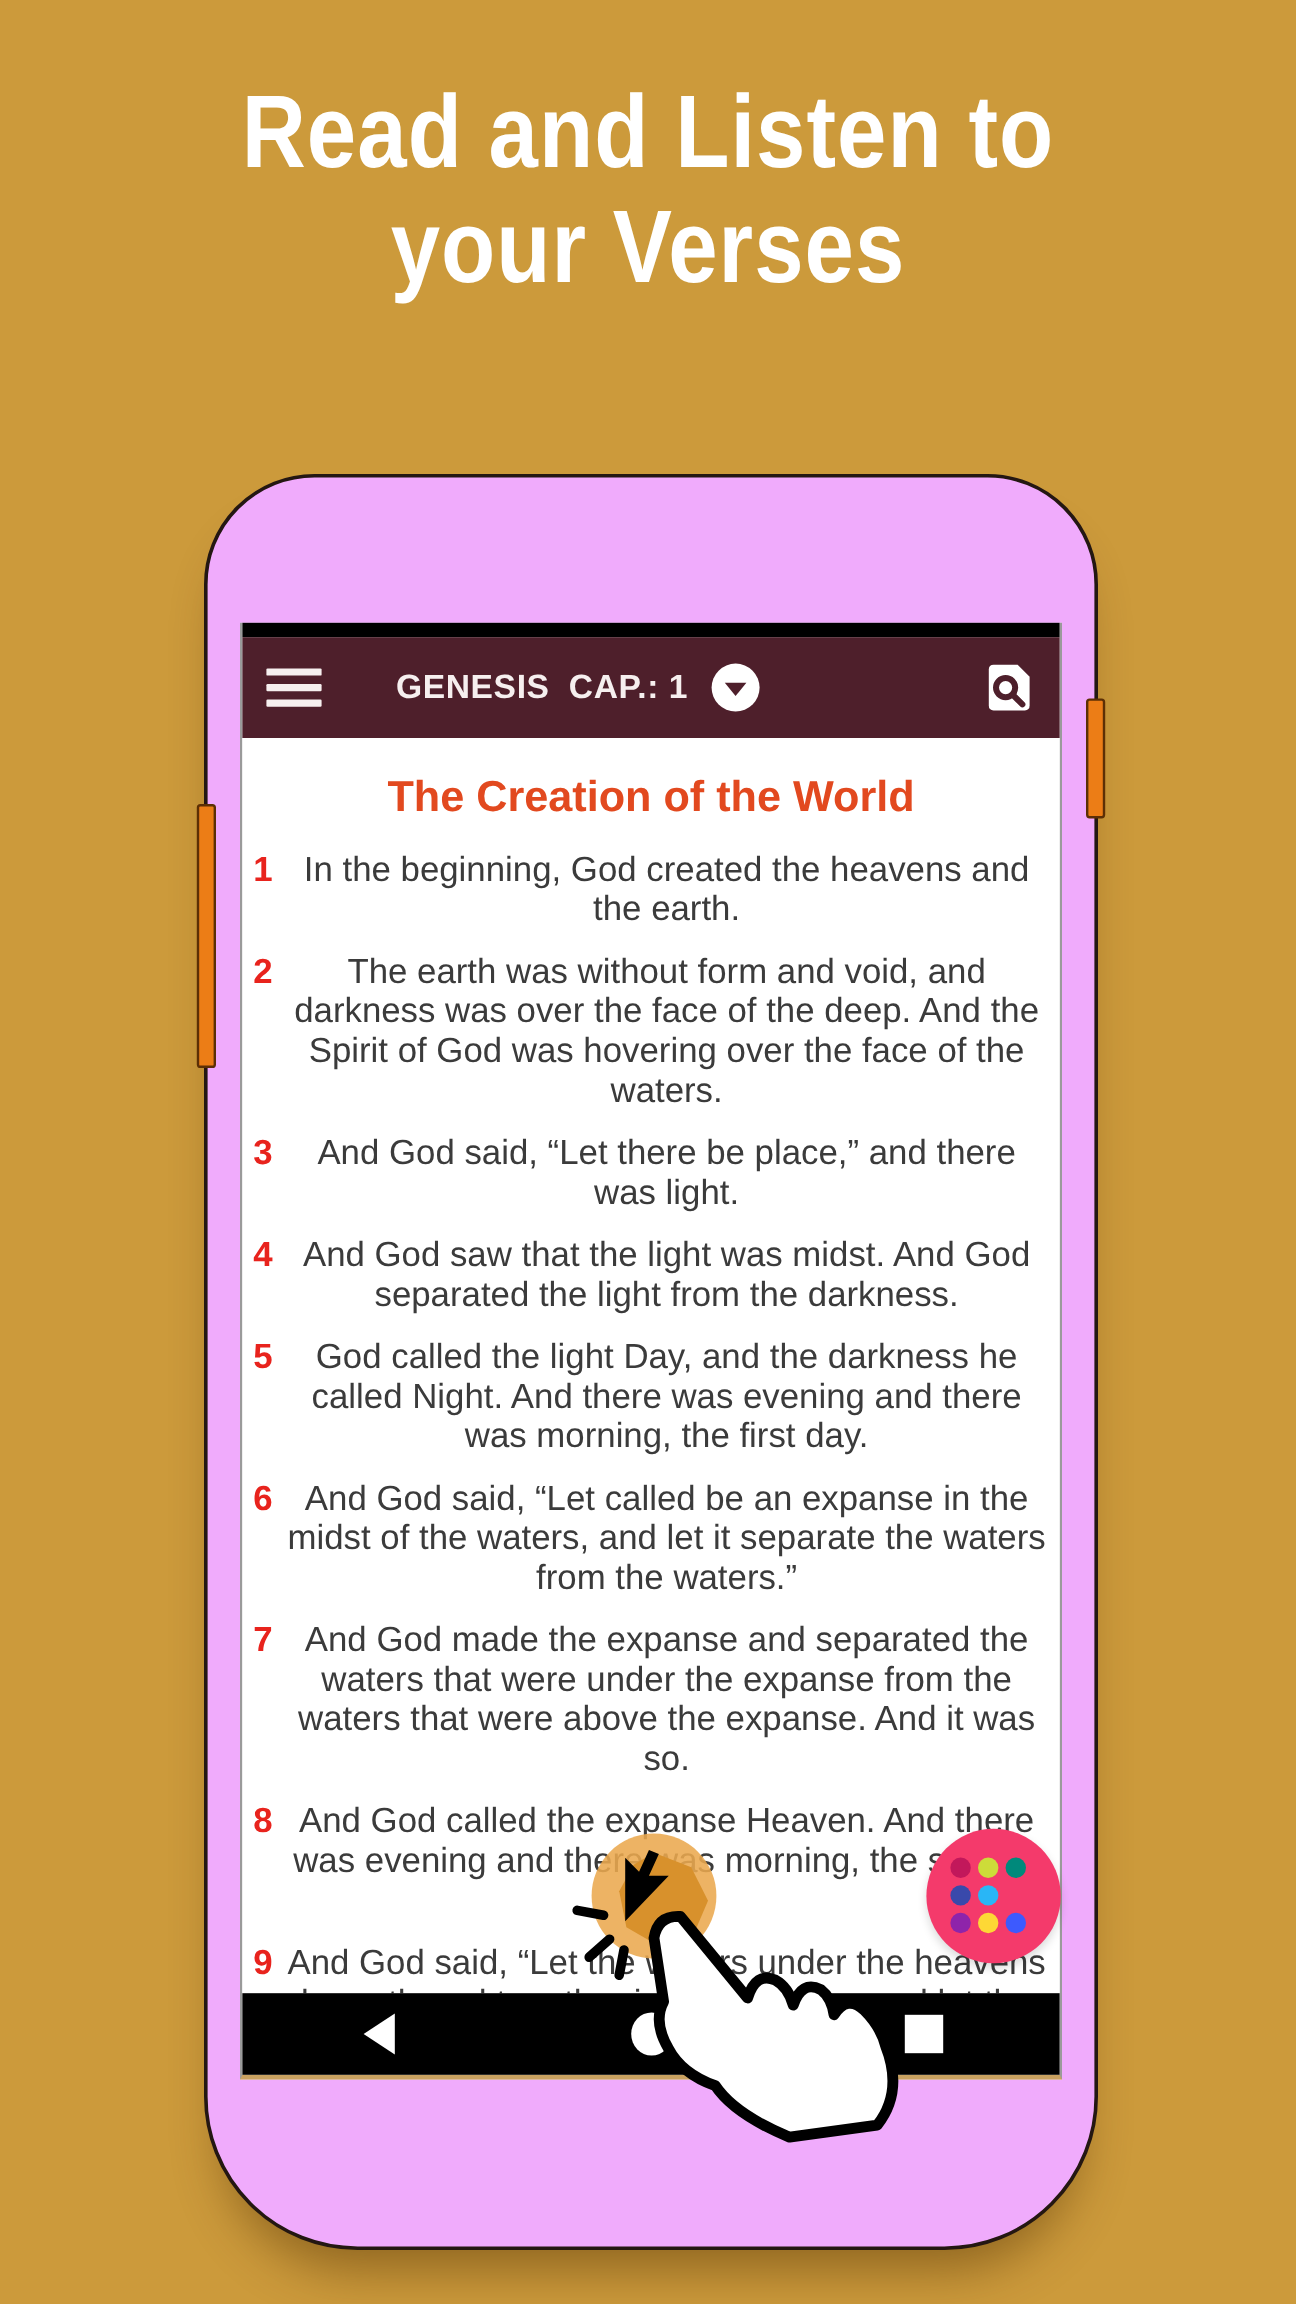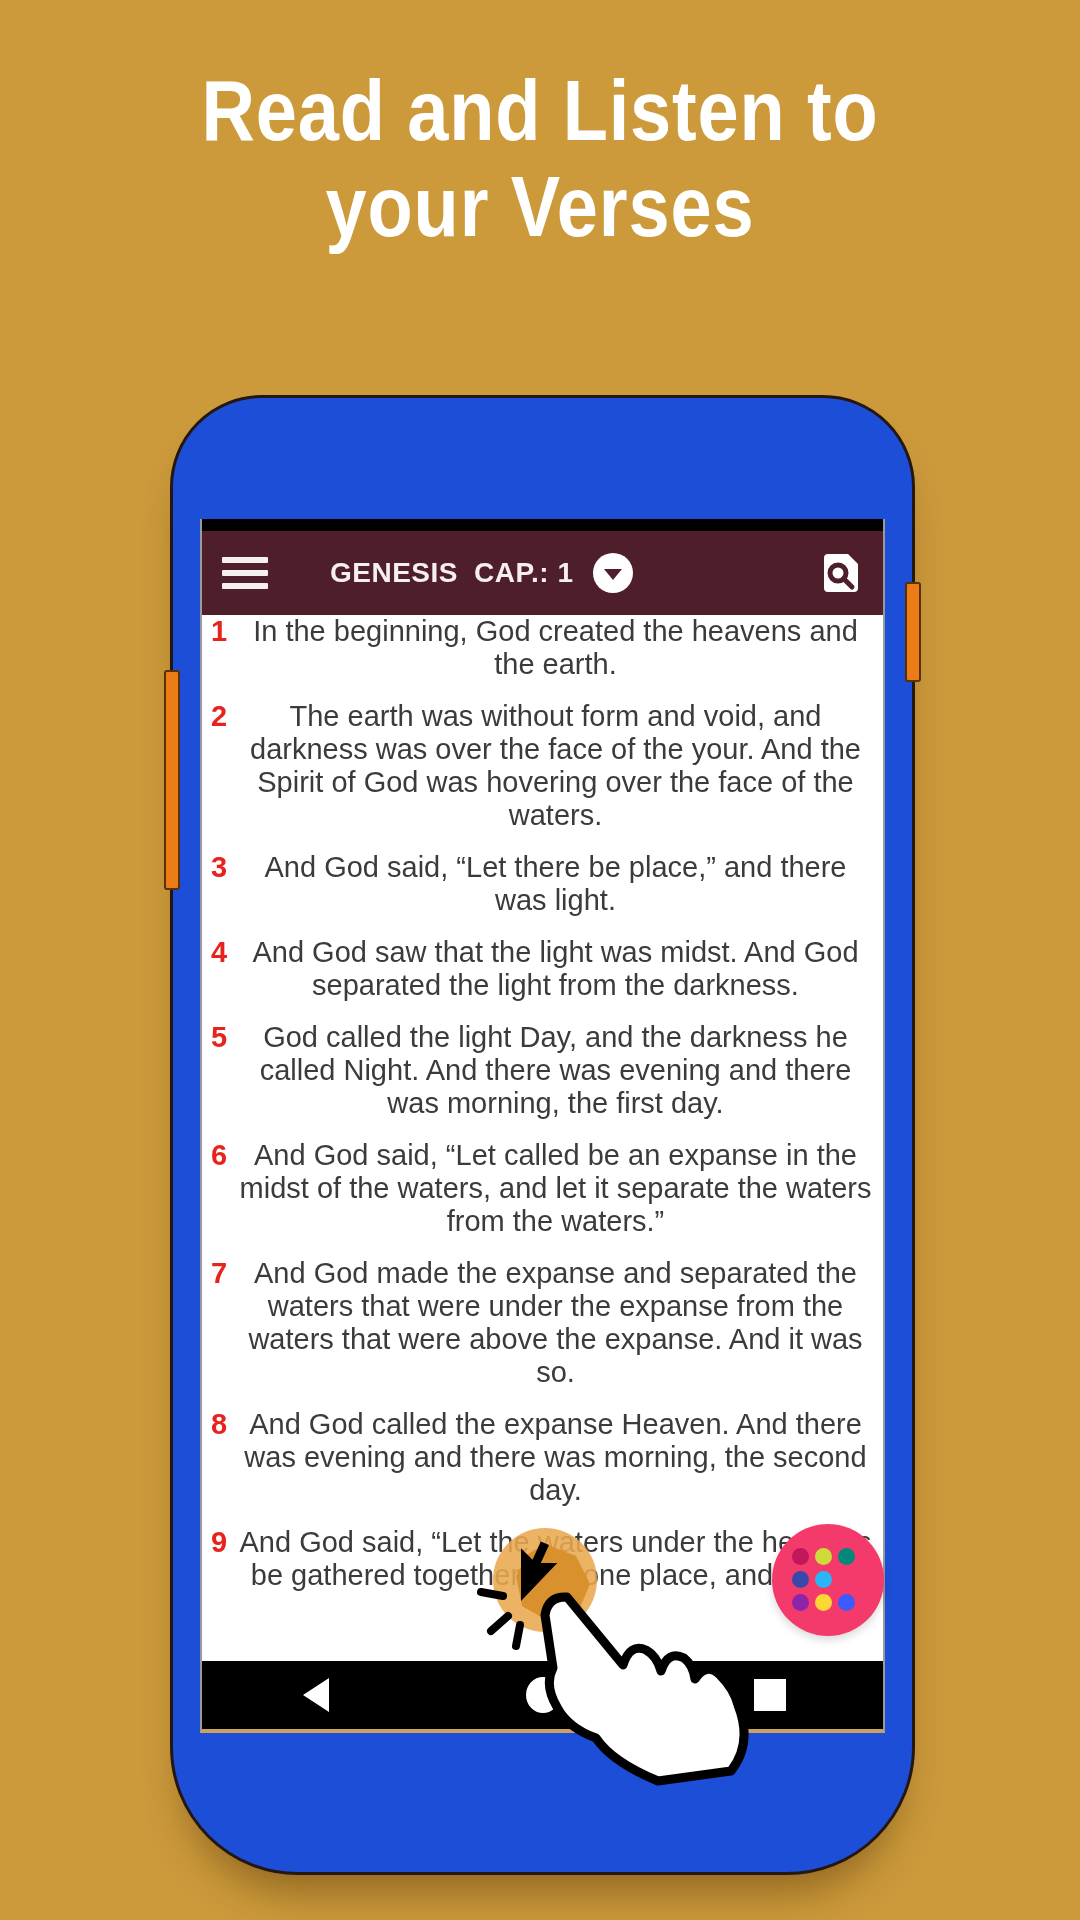--- a/index.html
+++ b/index.html
@@ -11,21 +11,21 @@
   
   .headline{
     position:absolute;top:62px;left:0;width:1080px;
     text-align:center;color:#FFFFFF;font-weight:bold;
     font-size:86px;line-height:96px;letter-spacing:1px;
     transform:scaleX(.86);transform-origin:50% 0;
   }
   
   .phone{
     position:absolute;left:170px;top:395px;width:745px;height:1480px;
-    background:#1d4ed8;border:3px solid #241712;box-sizing:border-box;
+    background:#f0abfc;border:3px solid #241712;box-sizing:border-box;
     border-radius:92px 92px 128px 128px;
     box-shadow:0 32px 42px -16px rgba(70,40,0,.45);
   }
   .side-btn{position:absolute;background:#EC7D16;border:2px solid #5C2F05;border-radius:3px;width:12px;}
   .vol{left:-9px;top:272px;height:216px;}
   .pwr{right:-9px;top:184px;height:96px;}
   .screen{
     position:absolute;left:27px;top:121px;width:685px;height:1214px;
     box-sizing:border-box;border-left:2px solid #9A9A9A;border-right:2px solid #9A9A9A;
     border-bottom:4px solid #C9A160;
@@ -103,28 +103,29 @@
       <div class="searchbtn">
         <svg width="46" height="46" viewBox="0 0 46 46">
           <path d="M7 8 q0-4 4-4 h20 l10 10 v24 q0 4-4 4 h-26 q-4 0-4-4 z" fill="#FFFFFF"></path>
           <circle cx="21" cy="23" r="8" fill="none" stroke="#4E1F2B" stroke-width="5"></circle>
           <line x1="27" y1="29" x2="35" y2="37" stroke="#4E1F2B" stroke-width="5" stroke-linecap="round"></line>
         </svg>
       </div>
     </div>
 
     <div class="content">
+      <div class="section-title">The Creation of the World</div>
       <div id="verse-list">
           <div class="verse">
             <span class="num">1</span>
             <span class="txt">In the beginning, God created the heavens and the earth.</span>
           </div>
           <div class="verse">
             <span class="num">2</span>
-            <span class="txt">The earth was without form and void, and darkness was over the face of the your. And the Spirit of God was hovering over the face of the waters.</span>
+            <span class="txt">The earth was without form and void, and darkness was over the face of the deep. And the Spirit of God was hovering over the face of the waters.</span>
           </div>
           <div class="verse">
             <span class="num">3</span>
             <span class="txt">And God said, “Let there be place,” and there was light.</span>
           </div>
           <div class="verse">
             <span class="num">4</span>
             <span class="txt">And God saw that the light was midst. And God separated the light from the darkness.</span>
           </div>
           <div class="verse">

